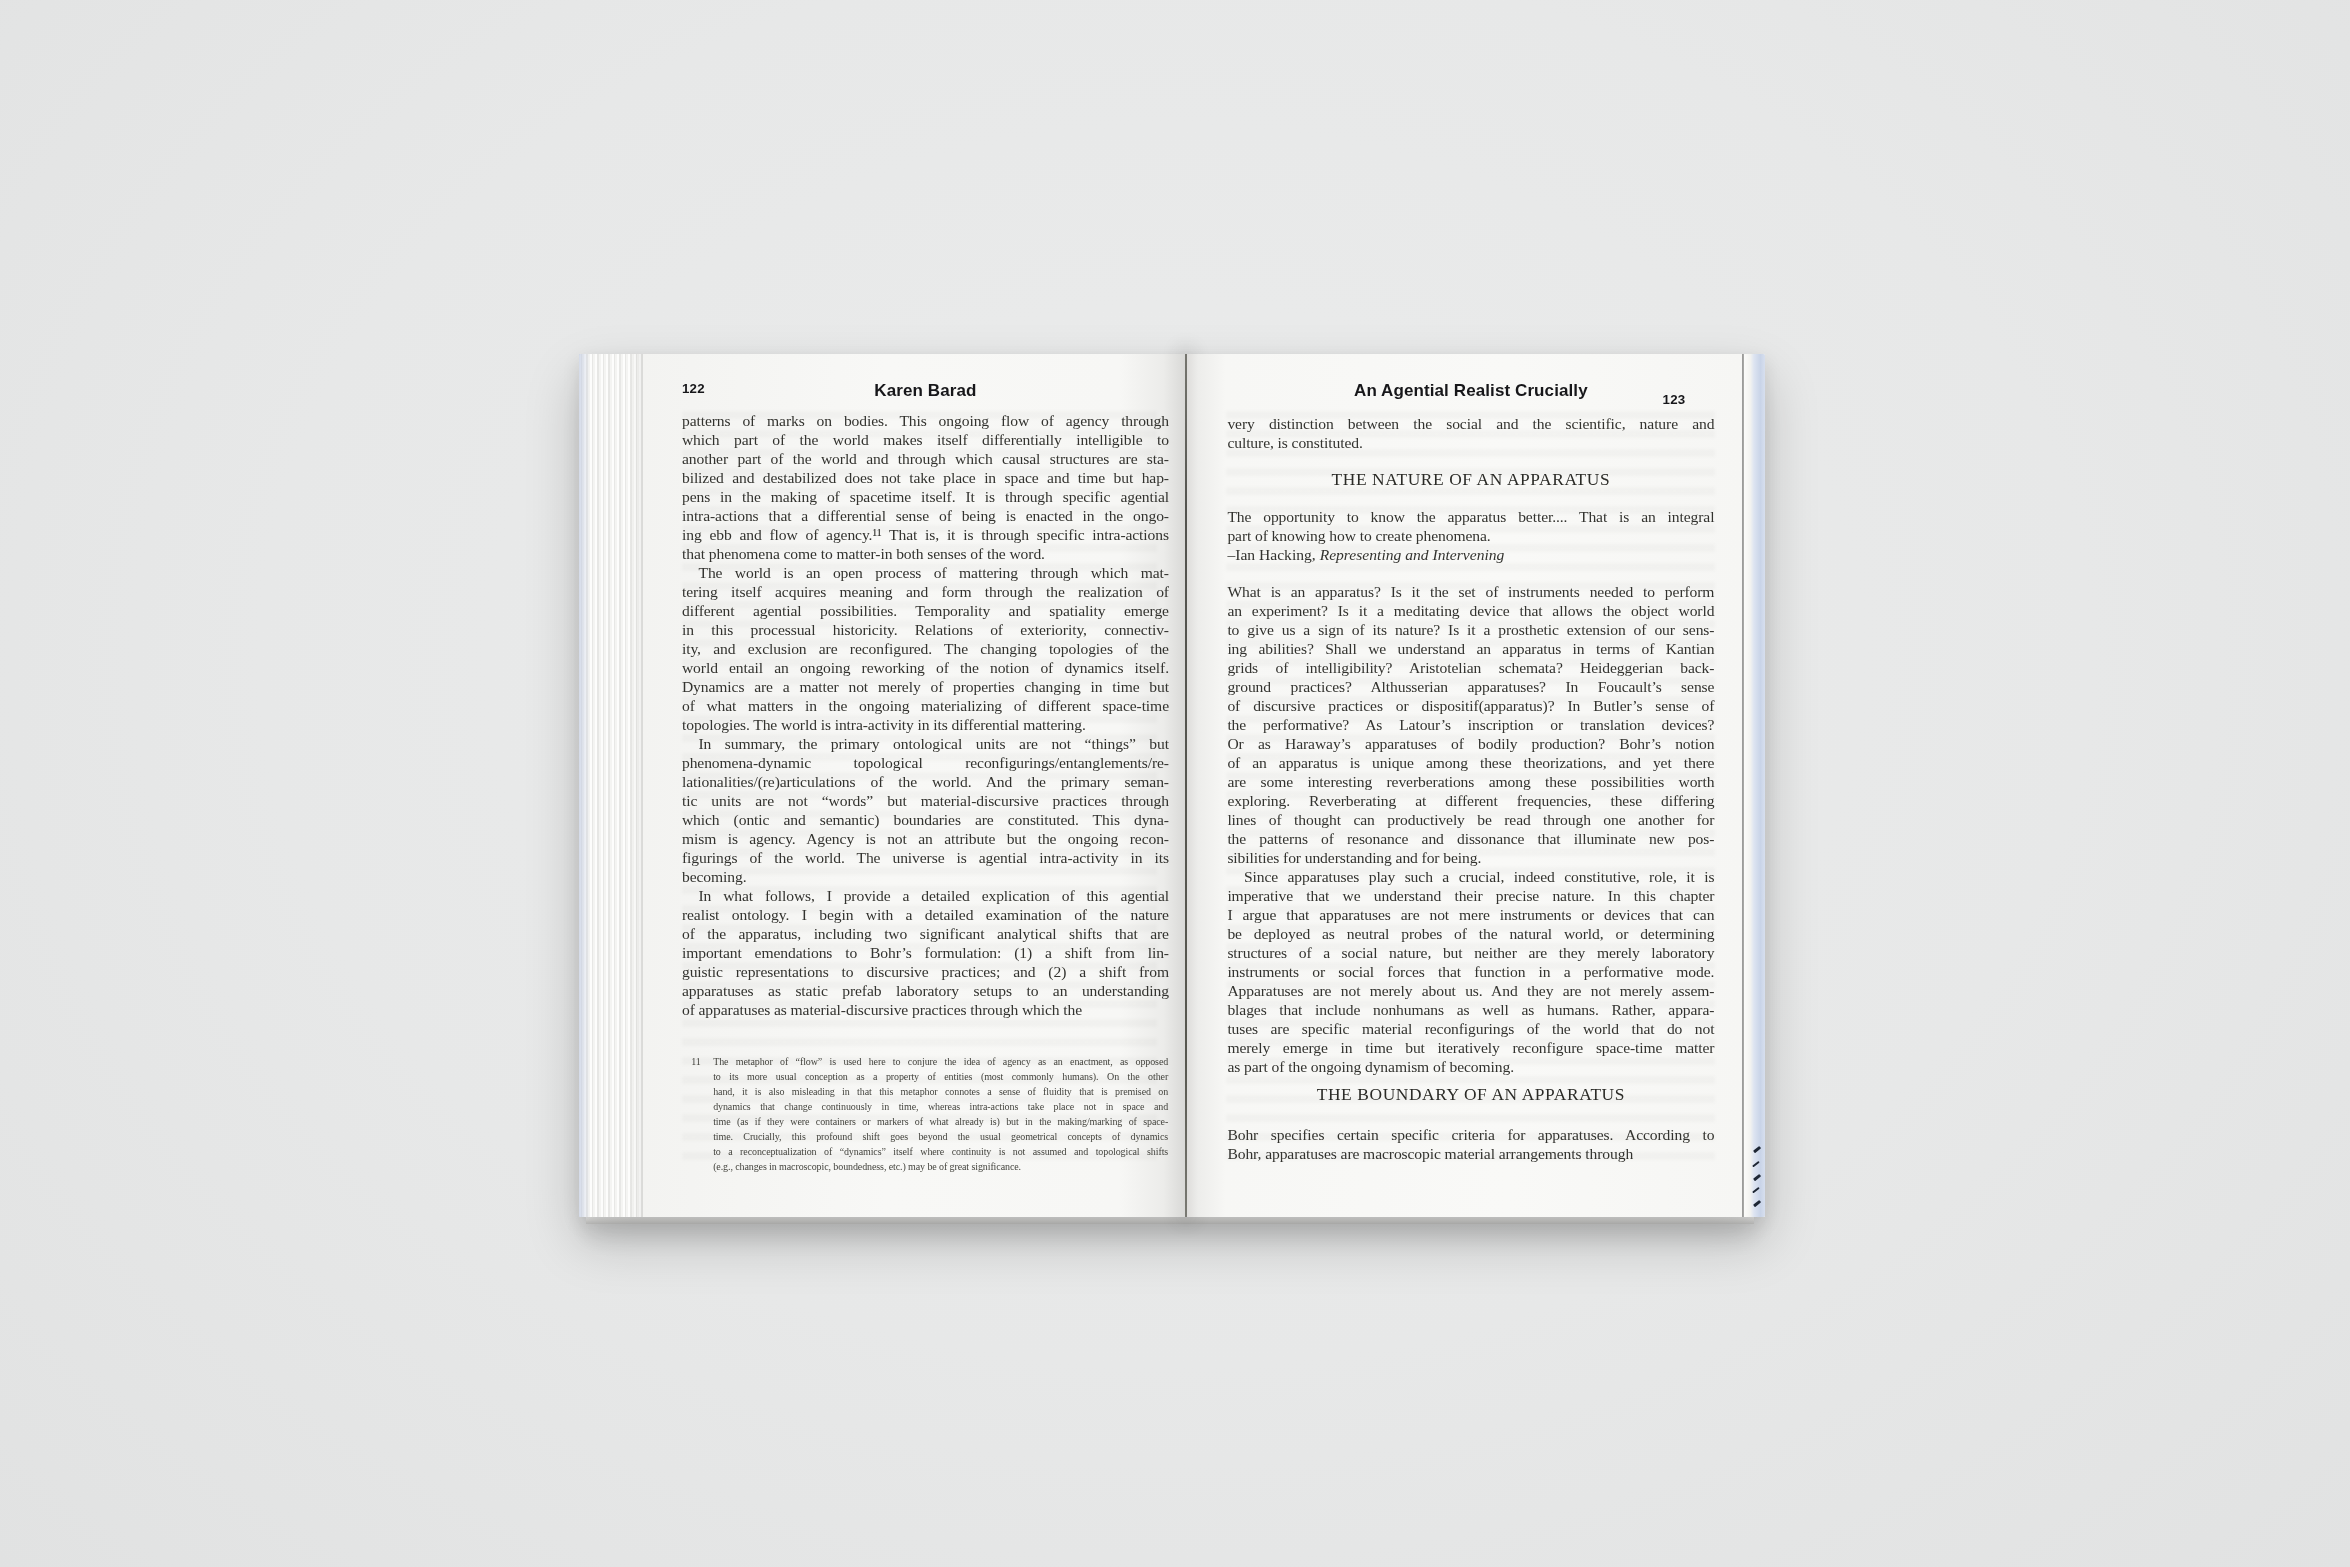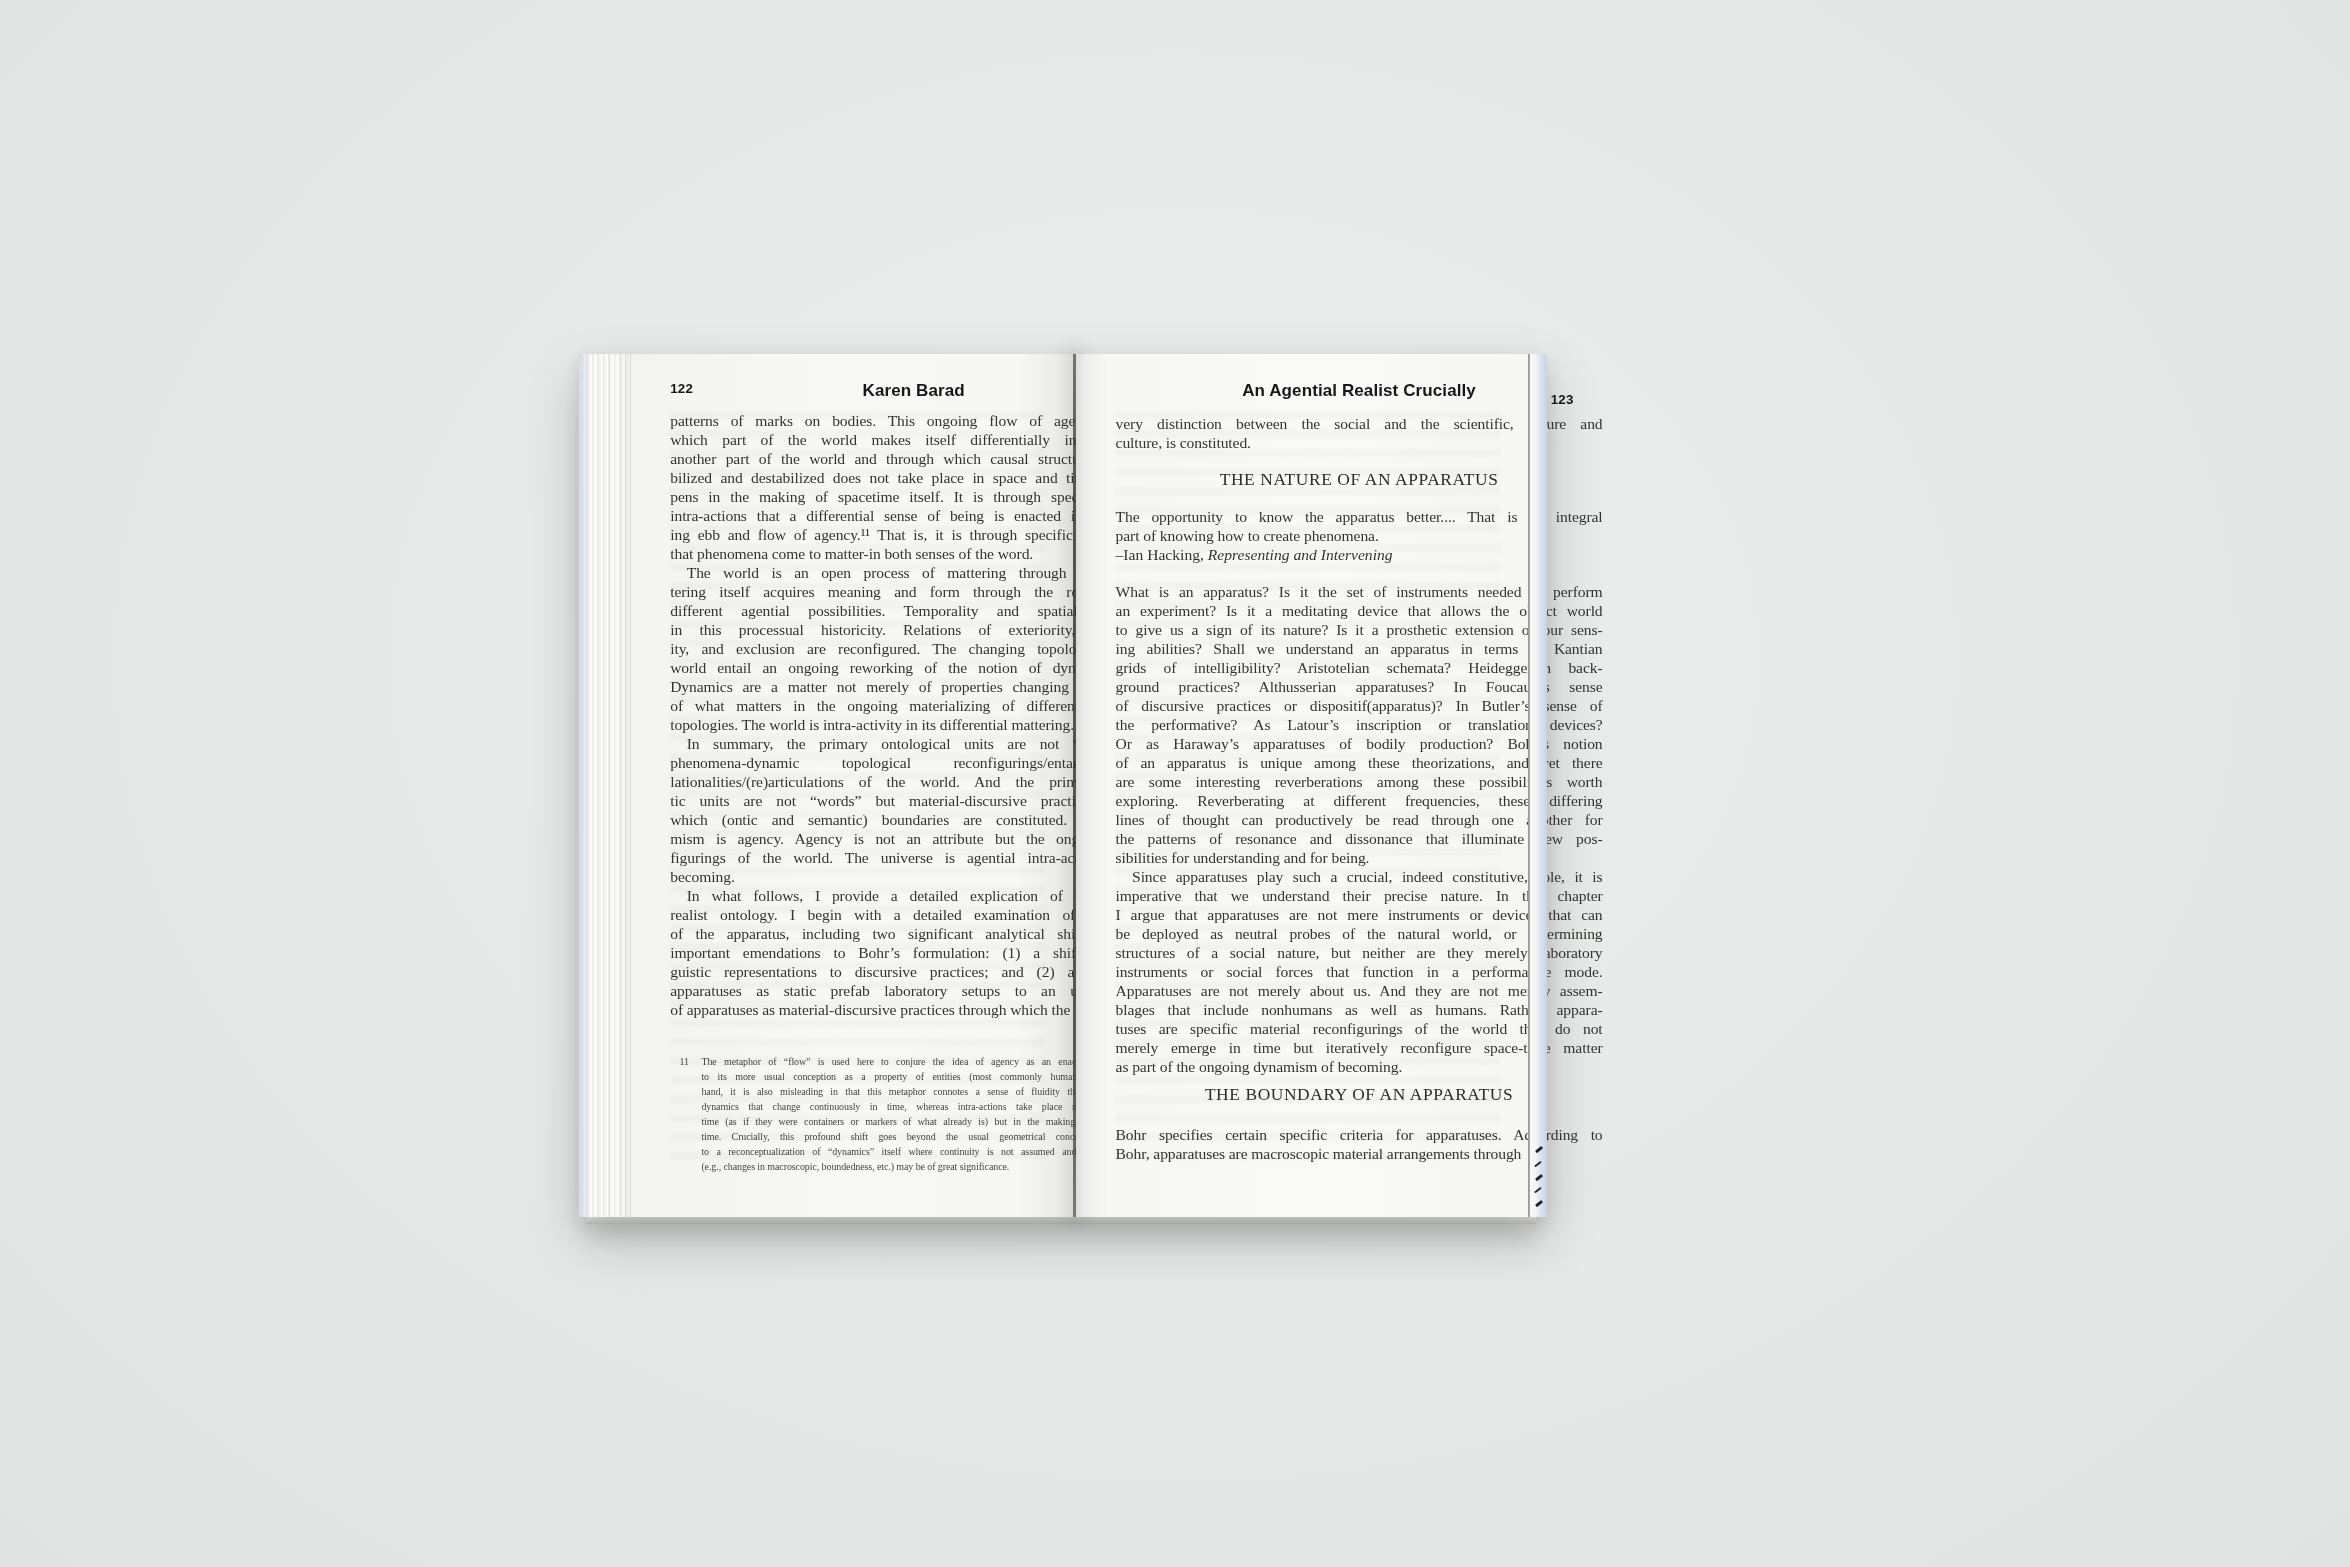--- a/index.html
+++ b/index.html
@@ -2,21 +2,21 @@
 <html style="font-size:14.7px"><head>
 <meta charset="utf-8">
 <style>
   html,body{margin:0;padding:0;}
   body{
     width:2351px;height:1568px;position:relative;overflow:hidden;
     background:radial-gradient(ellipse at 50% 42%, #ebecec 0%, #e7e8e8 55%, #e1e2e2 100%);
     font-family:"Liberation Serif", serif;
   }
   .book{
-    position:absolute;left:579px;top:354px;width:968px;height:863px;
+    position:absolute;left:579px;top:354px;width:1186px;height:863px;
     display:flex;
     box-shadow:0 24px 51px rgba(0,0,0,0.20), 0 7.3px 16.5px rgba(0,0,0,0.10);
   }
   .book::after{
     content:"";position:absolute;left:7.3px;right:11px;bottom:-7.3px;height:8.3px;z-index:-1;
     background:linear-gradient(to bottom,#fcfcfa,#e6e6e4 55%,#cfcfcd);
     box-shadow:0 9.2px 22px rgba(0,0,0,0.22);
   }
   
   .edge-left{

